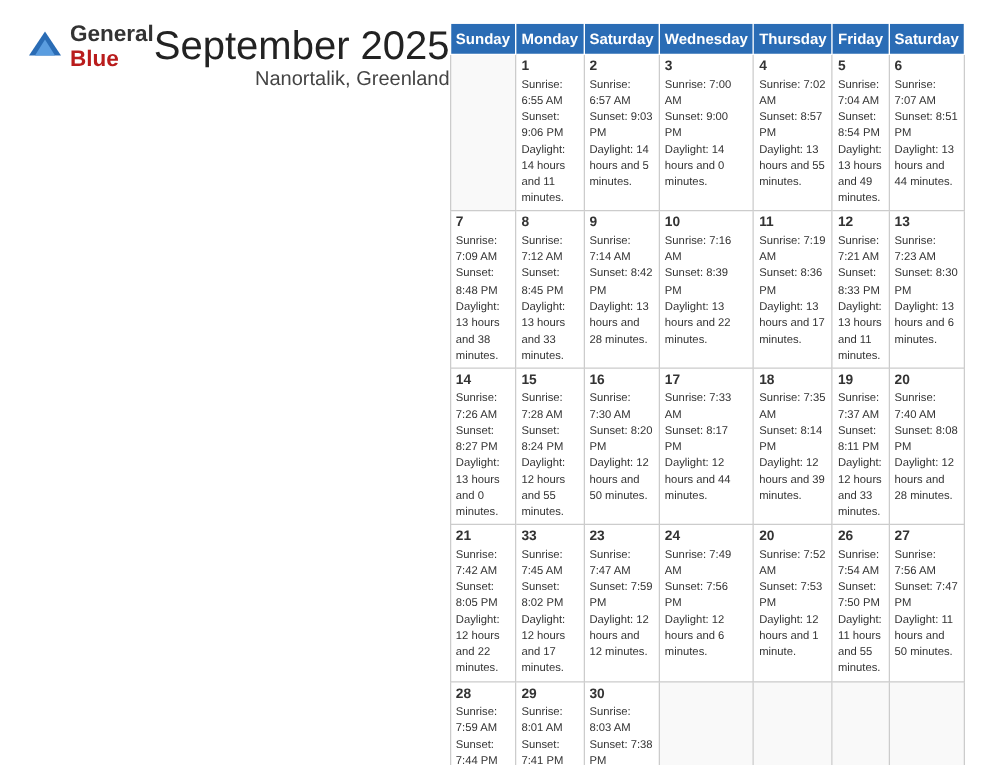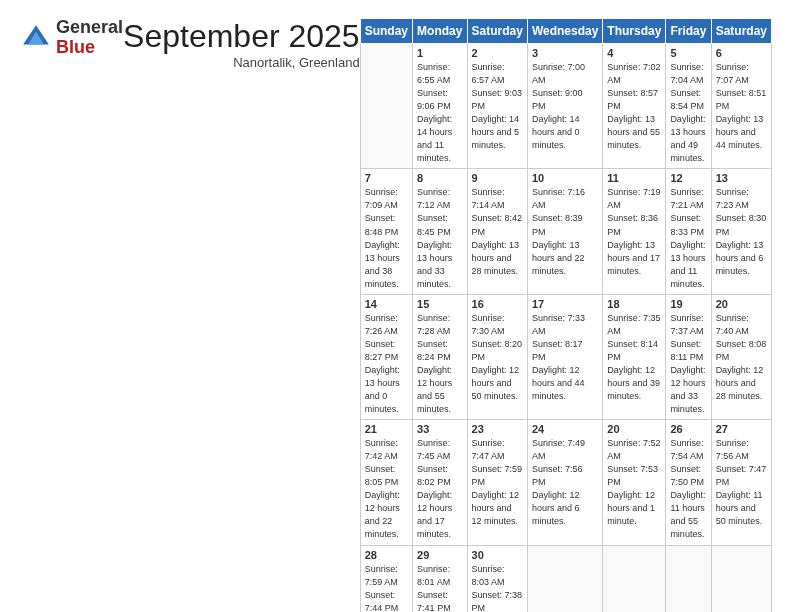--- a/index.html
+++ b/index.html
@@ -41,21 +41,21 @@
     }
     .title-block {
       text-align: right;
     }
     .month-title {
       font-size: 32px;
       font-weight: normal;
       color: #222;
     }
     .subtitle {
-      font-size: 13px;
+      font-size: 16px;
       color: #444;
     }
     .calendar {
       width: 100%;
       border-collapse: collapse;
       flex: 1;
     }
     .calendar th {
       background: #2a6cb5;
       color: #fff;

